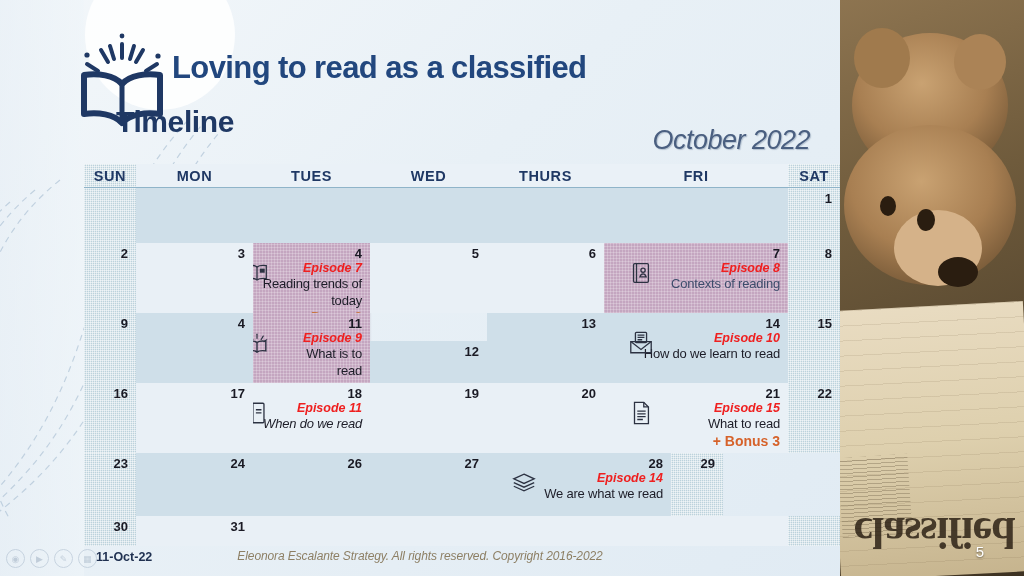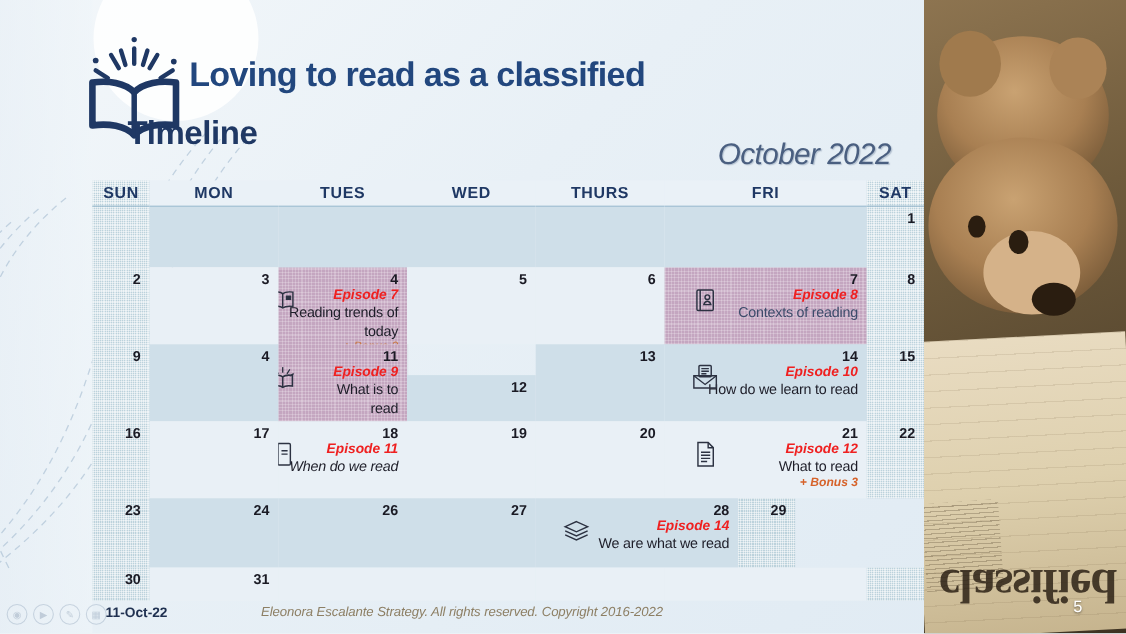--- a/index.html
+++ b/index.html
@@ -89,21 +89,21 @@
   .ev .eptitle {
     font-size: 12.5px; font-weight: bold; font-style: italic; color: #ef2020;
     display: block;
   }
   .ev .edesc {
     font-size: 13px; color: #1d1d28; display: block; letter-spacing: -.2px;
   }
   .ev .edesc.italic { font-style: italic; }
   .ev .edesc.bluegray { color: #3d4c6b; }
   .ev .ebonus {
-    font-size: 11px; font-weight: bold; color: #d6622a; display: block; font-style: italic;
+    font-size: 14px; font-weight: bold; color: #d6622a; display: block;
   }
   .ev .ebonus.soft { font-weight: normal; color: #c8763f; }
 
   .ev-icon {
     position: absolute; left: 50%; top: 17px; transform: translateX(-68px);
     width: 26px; height: 26px; color: #2c3242;
   }
   .ev-icon svg { width: 100%; height: 100%; display: block; }
 
   
@@ -378,21 +378,21 @@
           <div class="day" style="width: 184px;">
             <span class="dnum">21</span>
             <span class="ev-icon">
               <svg viewBox="0 0 28 28" fill="none" stroke="currentColor" stroke-width="1.4">
                 <path d="M7 2.5h10l5 5v18H7z"></path>
                 <path d="M17 2.5v5h5"></path>
                 <path d="M10 12h9M10 15h9M10 18h9M10 21h6"></path>
               </svg>
             </span>
             <div class="ev">
-              <span class="eptitle">Episode 12</span>
+              <span class="eptitle">Episode 15</span>
               <span class="edesc">What to read</span>
               <span class="ebonus">+ Bonus 3</span>
             </div>
           </div>
           <div class="day weekend" style="width: 52px;">
             <span class="dnum">22</span>
           </div>
         </div>
         <div class="week row-a" style="height: 63px; position: relative; z-index: 1;">
           <div class="day weekend" style="width: 52px;">

